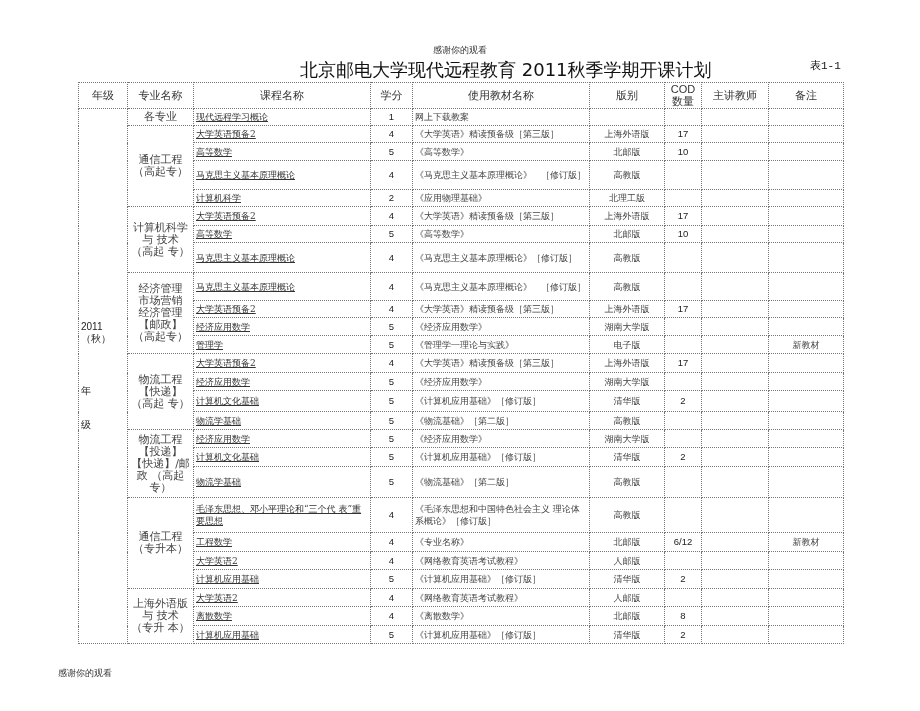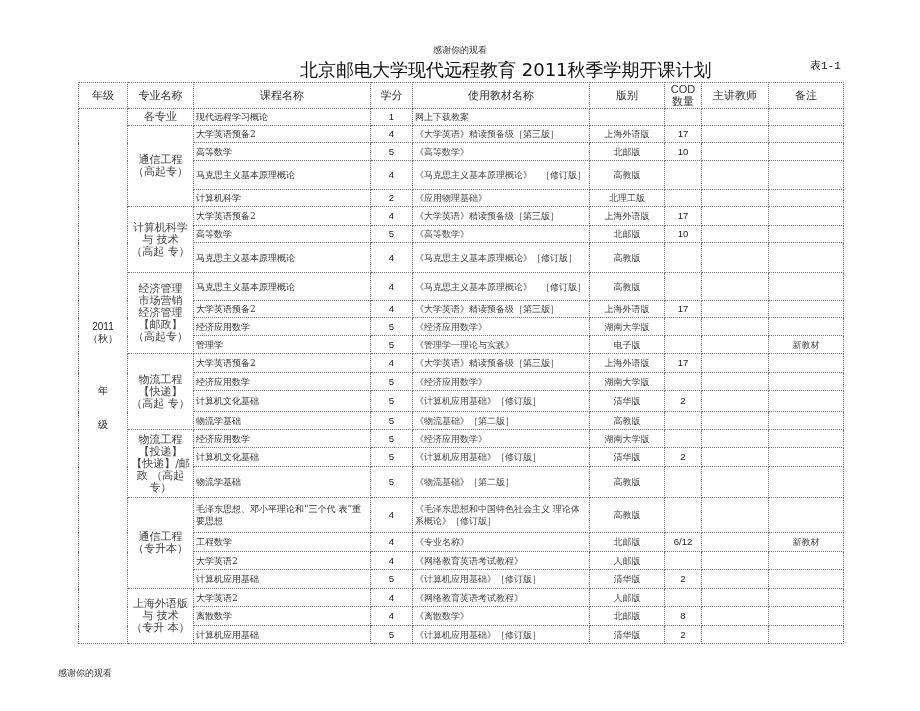--- a/index.html
+++ b/index.html
@@ -11,23 +11,23 @@
            font-family: "DejaVu Sans", "Liberation Sans", sans-serif; color: #111; letter-spacing: 0px; }
   .table-no { position: absolute; left: 810px; top: 58px; font-size: 11px;
               font-family: Liberation Mono, monospace; color: #111; }
   .bottom-note { position: absolute; left: 58px; top: 667px; font-size: 9px; color: #333; }
   table.plan { position: absolute; left: 78px; top: 82px; border-collapse: collapse;
                table-layout: fixed; width: 765px; font-size: 9px; }
   table.plan td, table.plan th { border: 1px dotted #777; padding: 0 2px; vertical-align: middle;
                overflow: hidden; line-height: 12px; font-weight: normal; }
   table.plan th { font-size: 11px; text-align: center; color: #333; }
   th.cod { font-family: "Liberation Sans", sans-serif; font-size: 10px; line-height: 12px; }
-  td.grade { text-align: center; font-size: 10px; border-top: 1px dotted #777; }
+  td.grade { font-size: 10px; border-top: 1px dotted #777; }
   td.major { text-align: center; font-size: 11px; line-height: 14px; color: #444; }
-  td.course { text-align: left; color: #333; }
+  td.course { text-align: left; color: #333; text-decoration: underline; }
   td.credit { text-align: center; font-family: "Liberation Sans", sans-serif; font-size: 9.5px; }
   td.book { text-align: left; padding-left: 8px; color: #444; }
   td.book.flush { padding-left: 2px; }
   td.pub { text-align: center; color: #444; }
   td.cod { text-align: center; font-family: "Liberation Sans", sans-serif; font-size: 9.5px; }
   td.note { text-align: center; color: #444; }
   .grade-year { font-family: "Liberation Sans", sans-serif; font-size: 10px; }
   .grade-gap { display: block; height: 40px; }
 </style>
 </head>

